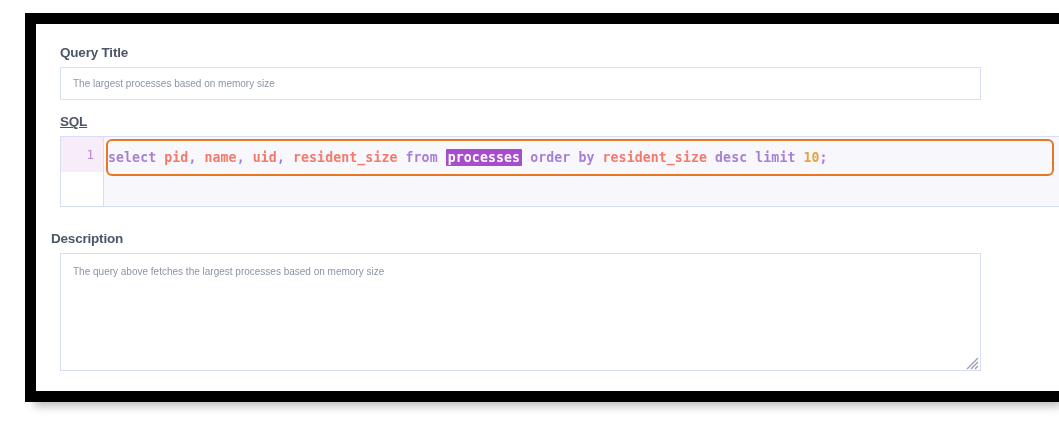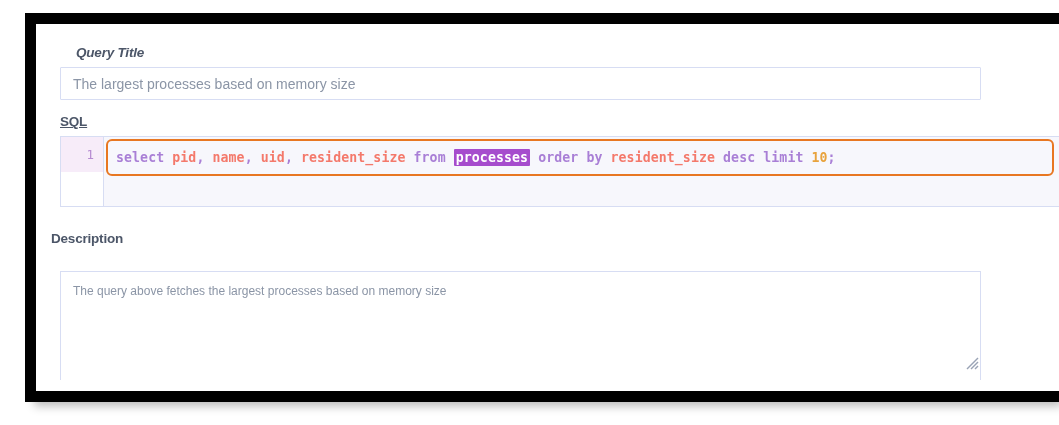--- a/index.html
+++ b/index.html
@@ -43,34 +43,34 @@
   .field-label {
     position: absolute;
     font-size: 13.5px;
     font-weight: bold;
     color: #4c5668;
     letter-spacing: -0.2px;
     white-space: nowrap;
   }
 
   
-  #query-title-label { left: 29px; top: 10px; font-style: italic; }
+  #query-title-label { left: 13px; top: 10px; }
 
   #query-title-input {
     position: absolute;
     left: 13px;
     top: 32px;
     width: 921px;
     height: 33px;
     box-sizing: border-box;
     border: 1px solid #d7ddf3;
     background: #ffffff;
     border-radius: 1px;
     font-family: "Liberation Sans", sans-serif;
-    font-size: 14px;
+    font-size: 10px;
     color: #7b8697;
     padding: 0 12px;
     outline: none;
   }
   #query-title-input::placeholder { color: #8b95a6; opacity: 1; }
 
   
   #sql-label { left: 13px; top: 79px; text-decoration: underline; }
 
   #sql-panel {
@@ -120,21 +120,20 @@
     left: 2px;
     top: 2px;
     width: 948px;
     height: 37px;
     box-sizing: border-box;
     border: 2.5px solid #e87722;
     border-radius: 6px;
     background: #f7f7fc;
     display: flex;
     align-items: center;
-    padding-left: 8px;
     overflow: hidden;
   }
 
   #sql-code {
     font-family: "DejaVu Sans Mono", monospace;
     font-size: 13.2px;
     font-weight: bold;
     white-space: pre;
     letter-spacing: 0.1px;
   }
@@ -155,27 +154,26 @@
   #description-textarea {
     position: absolute;
     left: 13px;
     top: 218px;
     width: 921px;
     height: 118px;
     box-sizing: border-box;
     border: 1px solid #d7ddf3;
     background: #ffffff;
     font-family: "Liberation Sans", sans-serif;
-    font-size: 12px;
+    font-size: 10px;
     color: #7b8697;
     padding: 11px 12px;
     resize: none;
     outline: none;
     line-height: 1.4;
-    margin-top: 18px;
   }
   #description-textarea::placeholder { color: #8b95a6; opacity: 1; }
 
   
   #description-resize-grip {
     position: absolute;
     left: 916px;
     top: 319px;
     width: 16px;
     height: 16px;

